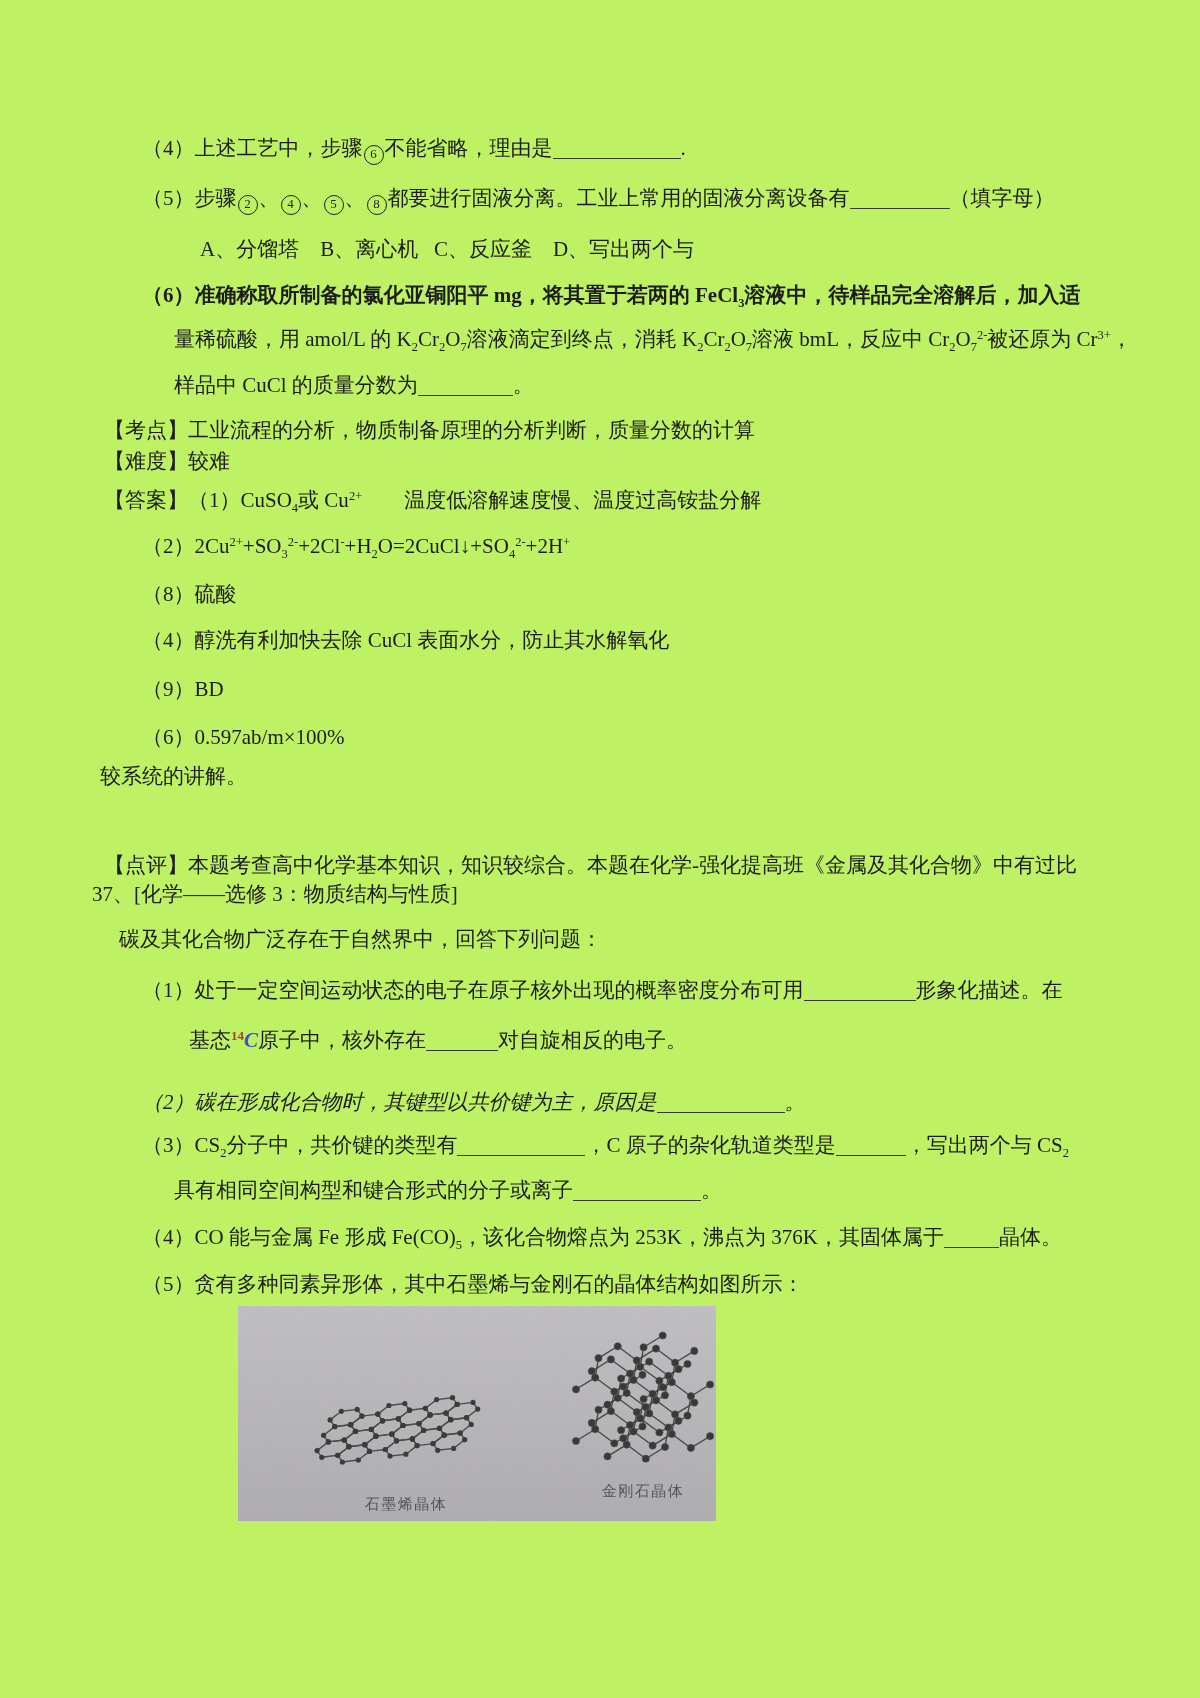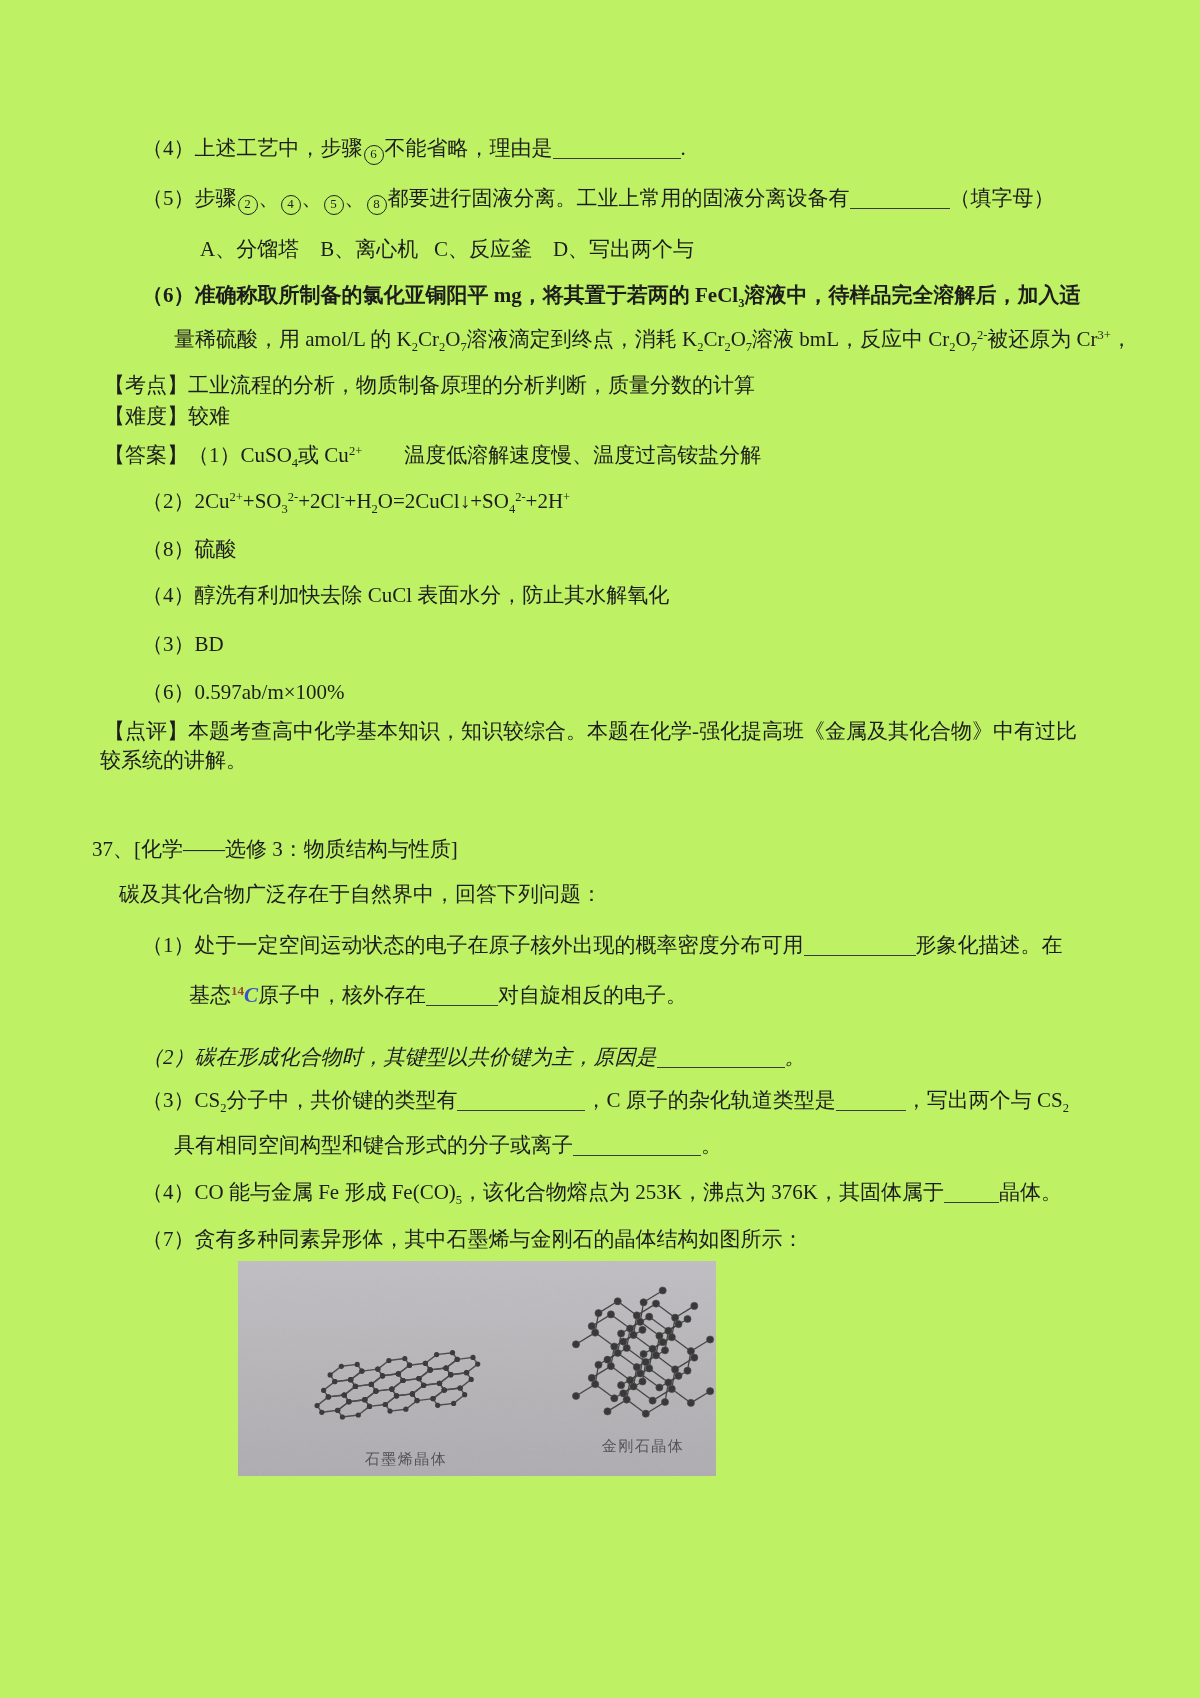--- a/index.html
+++ b/index.html
@@ -86,39 +86,40 @@
 </head>
 <body>
 
 <div class="page">
   <div class="doc" id="doc">
       <p class="ln item" style="margin-bottom: 17px;">（4）上述工艺中，步骤<span class="circ">6</span>不能省略，理由是<span class="blank" style="width: 128px;"></span>.</p>
       <p class="ln item" style="margin-bottom: 18px;">（5）步骤<span class="circ">2</span>、<span class="circ">4</span>、<span class="circ">5</span>、<span class="circ">8</span>都要进行固液分离。工业上常用的固液分离设备有<span class="blank" style="width: 100px;"></span>（填字母）</p>
       <p class="ln opts" style="margin-bottom: 14px;">A、分馏塔    B、离心机   C、反应釜    D、写出两个与</p>
       <p class="ln item" style="margin-bottom: 12px; font-weight: bold;">（6）准确称取所制备的氯化亚铜阳平 mg，将其置于若两的 FeCl<sub>3</sub>溶液中，待样品完全溶解后，加入适</p>
       <p class="ln cont" style="margin-bottom: 14px;">量稀硫酸，用 amol/L 的 K<sub>2</sub>Cr<sub>2</sub>O<sub>7</sub>溶液滴定到终点，消耗 K<sub>2</sub>Cr<sub>2</sub>O<sub>7</sub>溶液 bmL，反应中 Cr<sub>2</sub>O<sub>7</sub><sup>2-</sup>被还原为 Cr<sup>3+</sup>，</p>
+      <p class="ln cont" style="margin-bottom: 13px;">样品中 CuCl 的质量分数为<span class="blank" style="width: 95px;"></span>。</p>
       <p class="ln tag" style="margin-bottom: -1px;">【考点】工业流程的分析，物质制备原理的分析判断，质量分数的计算</p>
       <p class="ln tag" style="margin-bottom: 7px;">【难度】较难</p>
       <p class="ln tag" style="margin-bottom: 14px;">【答案】（1）CuSO<sub>4</sub>或 Cu<sup>2+</sup>　　温度低溶解速度慢、温度过高铵盐分解</p>
       <p class="ln item" style="margin-bottom: 16px;">（2）2Cu<sup>2+</sup>+SO<sub>3</sub><sup>2-</sup>+2Cl<sup>-</sup>+H<sub>2</sub>O=2CuCl↓+SO<sub>4</sub><sup>2-</sup>+2H<sup>+</sup></p>
       <p class="ln item" style="margin-bottom: 14px;">（8）硫酸</p>
       <p class="ln item" style="margin-bottom: 17px;">（4）醇洗有利加快去除 CuCl 表面水分，防止其水解氧化</p>
-      <p class="ln item" style="margin-bottom: 16px;">（3）BD</p>
+      <p class="ln item" style="margin-bottom: 16px;">（9）BD</p>
       <p class="ln item" style="margin-bottom: 7px;">（6）0.597ab/m×100%</p>
+      <p class="ln tagcont" style="margin-bottom: 57px;">较系统的讲解。</p>
       <p class="ln tag" style="margin-bottom: -3px;">【点评】本题考查高中化学基本知识，知识较综合。本题在化学-强化提高班《金属及其化合物》中有过比</p>
-      <p class="ln tagcont" style="margin-bottom: 57px;">较系统的讲解。</p>
       <p class="ln flush" style="margin-bottom: 13px;">37、[化学——选修 3：物质结构与性质]</p>
       <p class="ln intro" style="margin-bottom: 19px;">碳及其化合物广泛存在于自然界中，回答下列问题：</p>
       <p class="ln item" style="margin-bottom: 18px;">（1）处于一定空间运动状态的电子在原子核外出现的概率密度分布可用<span class="blank" style="width: 112px;"></span>形象化描述。在</p>
       <p class="ln isoLine" style="margin-bottom: 30px;">基态<span class="iso14">14</span><span class="isoC">C</span>原子中，核外存在<span class="blank" style="width: 72px;"></span>对自旋相反的电子。</p>
       <p class="ln item" style="margin-bottom: 11px; font-style: italic;">（2）碳在形成化合物时，其键型以共价键为主，原因是<span class="blank" style="width: 128px;"></span>。</p>
       <p class="ln item" style="margin-bottom: 13px;">（3）CS<sub>2</sub>分子中，共价键的类型有<span class="blank" style="width: 128px;"></span>，C 原子的杂化轨道类型是<span class="blank" style="width: 70px;"></span>，写出两个与 CS<sub>2</sub></p>
       <p class="ln cont" style="margin-bottom: 15px;">具有相同空间构型和键合形式的分子或离子<span class="blank" style="width: 128px;"></span>。</p>
       <p class="ln item" style="margin-bottom: 15px;">（4）CO 能与金属 Fe 形成 Fe(CO)<sub>5</sub>，该化合物熔点为 253K，沸点为 376K，其固体属于<span class="blank" style="width: 55px;"></span>晶体。</p>
-      <p class="ln item" style="margin-bottom: 6px;">（7）贪有多种同素异形体，其中石墨烯与金刚石的晶体结构如图所示：</p>
+      <p class="ln item" style="margin-bottom: 6px;">（5）贪有多种同素异形体，其中石墨烯与金刚石的晶体结构如图所示：</p>
     </div>
 
   <div class="figure">
     <svg width="478" height="215" viewBox="0 0 478 215">
       <defs>
         <linearGradient id="paperGray" x1="0" y1="0" x2="0" y2="1">
           <stop offset="0" stop-color="#c0bec2"></stop>
           <stop offset="0.5" stop-color="#b7b5b8"></stop>
           <stop offset="1" stop-color="#aeacb0"></stop>
         </linearGradient>

